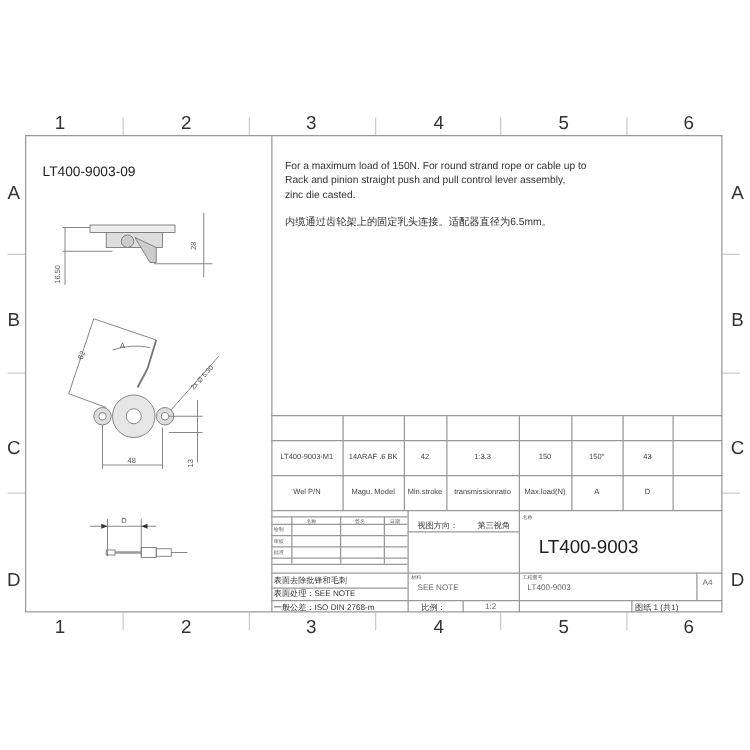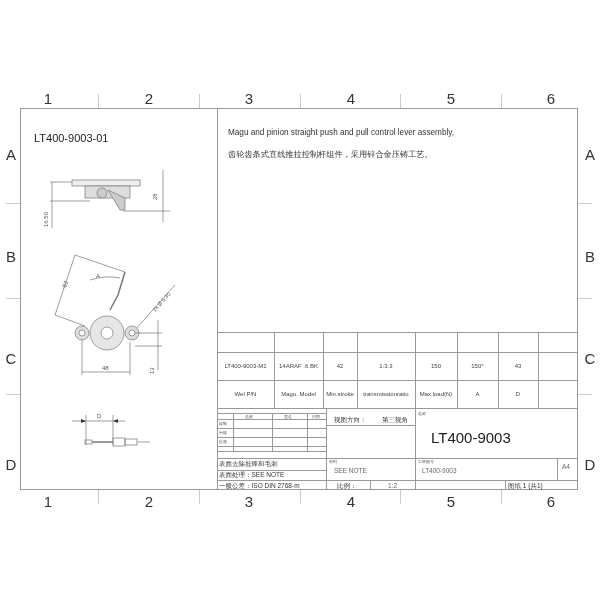--- a/index.html
+++ b/index.html
@@ -60,26 +60,28 @@
 <div class="zone-let" style="left:3px;top:350px">C</div>
 <div class="zone-let" style="left:3px;top:456px">D</div>
 <div class="zone-let" style="left:582px;top:146px">A</div>
 <div class="zone-let" style="left:582px;top:248px">B</div>
 <div class="zone-let" style="left:582px;top:350px">C</div>
 <div class="zone-let" style="left:582px;top:456px">D</div>
 
 <div class="frame"></div>
 <div class="vline" style="left:217px;top:108px;height:382px"></div>
 
-<div class="part-title">LT400-9003-01</div>
+<div class="part-title">LT400-9003-09</div>
 
 <div class="note">
-  <p>Magu and pinion straight push and pull control lever assembly,</p>
+  <p>For a maximum load of 150N. For round strand rope or cable up to</p>
+  <p>Rack and pinion straight push and pull control lever assembly,</p>
+  <p>zinc die casted.</p>
   <div class="gap"></div>
-  <p>齿轮齿条式直线推拉控制杆组件，采用锌合金压铸工艺。</p>
+  <p>内缆通过齿轮架上的固定乳头连接。适配器直径为6.5mm。</p>
 </div>
 
 <svg class="abs" style="left:30px;top:170px" width="170" height="70">
   <g stroke="#777" fill="none" stroke-width="0.7">
     <line x1="20" y1="12" x2="110" y2="12"></line>
     <line x1="20" y1="31" x2="60" y2="31"></line>
     <line x1="22" y1="12" x2="22" y2="58"></line>
     <rect x="42" y="10" width="68" height="6" fill="#eee"></rect>
     <rect x="55" y="16" width="45" height="12" fill="#ddd"></rect>
     <circle cx="72" cy="23" r="5" fill="#ccc"></circle>

